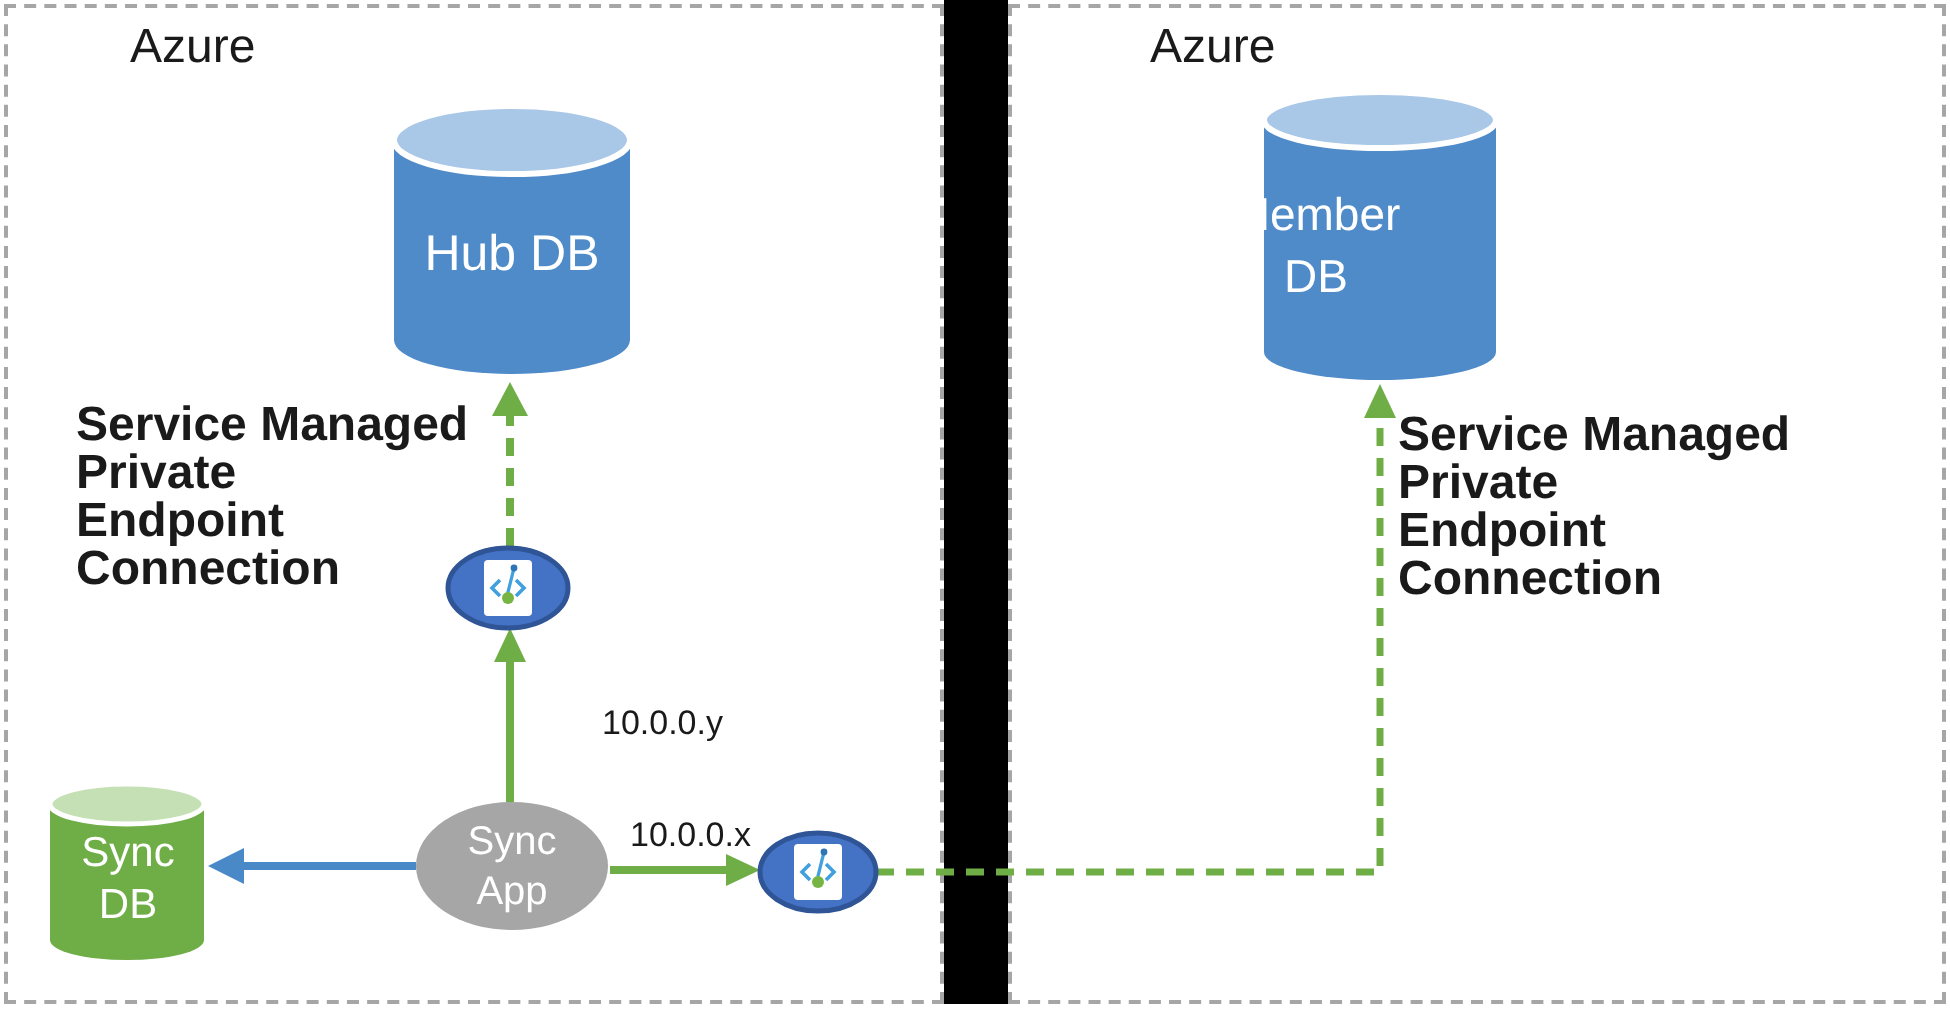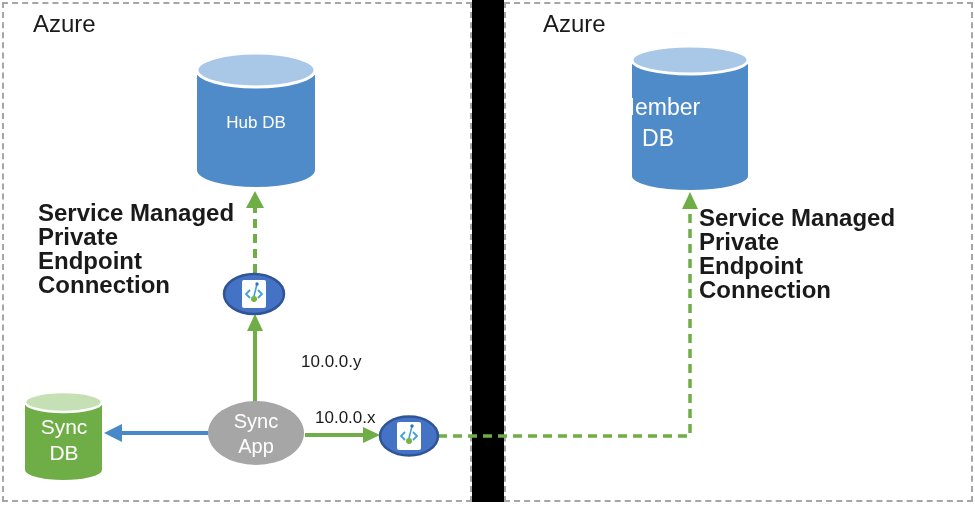--- a/index.html
+++ b/index.html
@@ -9,21 +9,21 @@
   }
   .region {
     position:absolute; top:2px; height:500px; box-sizing:border-box;
     border:2px dashed #a6a6a6; background:#fff;
   }
   #region-left  { left:2px;   width:470px; }
   #region-right { left:504px; width:469px; }
   #divider { position:absolute; left:472px; top:0; width:32px; height:502px; background:#000; }
   svg.overlay { position:absolute; left:0; top:0; }
   .lbl { position:absolute; color:#1a1a1a; white-space:pre-line; }
-  .azure-lbl { font-size:24px; }
+  .azure-lbl { font-size:24px;margin-left:32px; }
   .conn-lbl  { font-size:24px; line-height:24px;font-weight:bold; }
   .bold-lbl  { font-size:19px; line-height:29px; font-weight:bold; text-align:center; }
   .ip-lbl    { font-size:17px; }
   .node-lbl  { color:#fff; text-align:center; }
 </style>
 </head>
 <body>
 
 <div id="canvas">
 
@@ -97,21 +97,21 @@
 Endpoint Connection</div>
 
 
   <div class="lbl ip-lbl" style="left:264px; top:352px;margin-left:37px;">10.0.0.y</div>
 
   <div class="lbl ip-lbl" style="left:315px; top:408px;">10.0.0.x</div>
 
   <div class="lbl conn-lbl" style="left:699px; top:206px; width:220px;">Service Managed Private
 Endpoint Connection</div>
 
-  <div class="lbl node-lbl" style="left:197px; top:113px; width:118px; font-size:17px;">Hub DB</div>
+  <div class="lbl node-lbl" style="left:197px; top:113px; width:118px; font-size:25px;">Hub DB</div>
 
   <div class="lbl node-lbl" style="left:600px; top:92px; width:116px; font-size:23px; line-height:31px;text-align:center;">Member
 DB</div>
 
   <div class="lbl node-lbl" style="left:25px; top:414px; width:78px; font-size:21px; line-height:26px;">Sync
 DB</div>
 
   <div class="lbl node-lbl" style="left:210px; top:409px; width:92px; font-size:20px; line-height:25px;">Sync
 App</div>
 </div>

